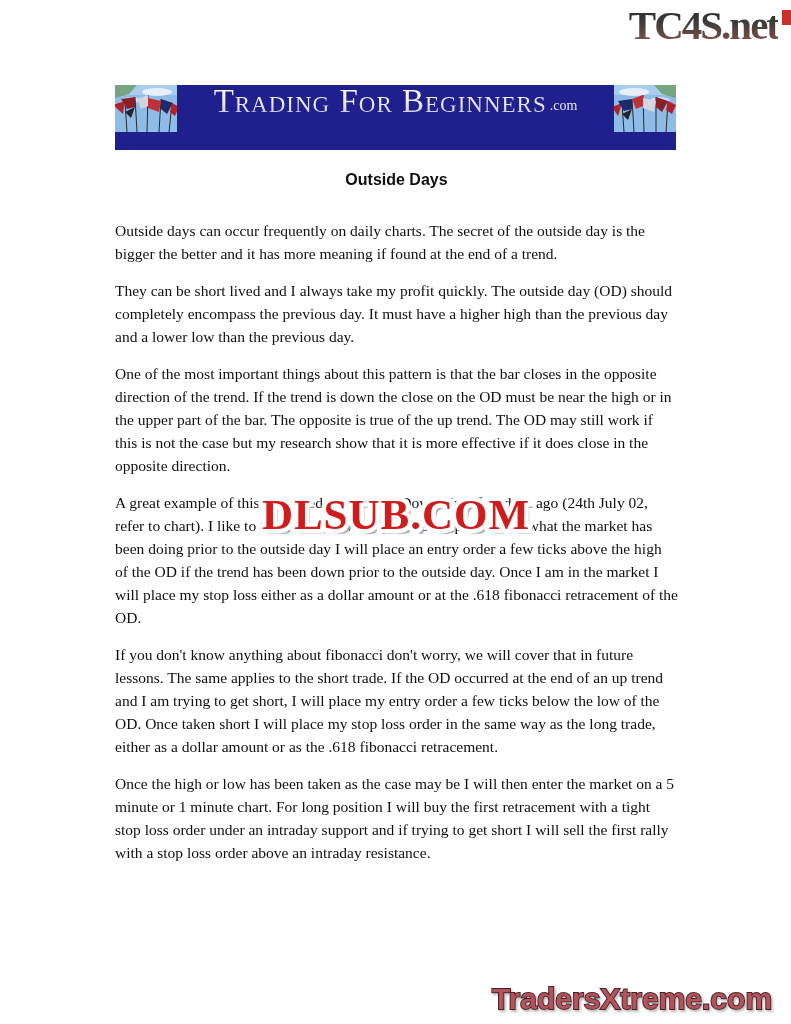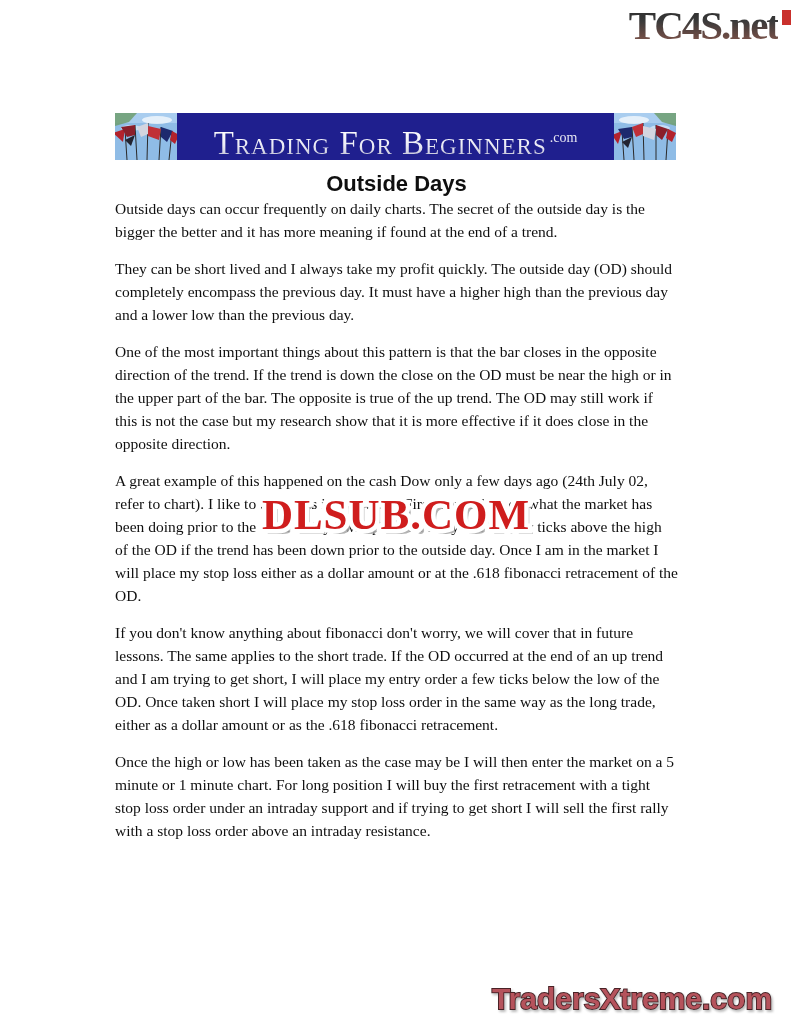--- a/index.html
+++ b/index.html
@@ -13,41 +13,41 @@
     position:absolute; top:1px; right:13px;
     font-family:Liberation Serif, serif;
     font-weight:900; font-size:41px; letter-spacing:-2px;
     background:linear-gradient(180deg,#262626 0%,#3a3a3a 42%,#6d4c45 75%,#9b6a5e 100%);
     -webkit-background-clip:text; background-clip:text; color:transparent;
   }
   .red-chip { position:absolute; top:10px; right:0; width:9px; height:15px; background:#c9302c; }
 
   
   .banner {
-    position:absolute; left:115px; top:113px; width:561px; height:47px;
-    background:#1f1f8e; display:flex; align-items:flex-end; overflow:hidden;
+    position:absolute; left:115px; top:85px; width:561px; height:65px;
+    background:#1f1f8e; display:flex; align-items:flex-start; overflow:hidden;
   }
   .banner svg { display:block; flex:0 0 auto; }
   .banner-center { flex:1; display:flex; justify-content:center; align-items:center; gap:3px; }
   .banner-title {
     font-family:"Liberation Serif", serif; font-variant:small-caps;
     font-size:33px; line-height:1; letter-spacing:1px; white-space:nowrap;
     background:linear-gradient(180deg,#ffffff 0%,#ececf6 55%,#b6b6ce 100%);
     -webkit-background-clip:text; background-clip:text; color:transparent;
   }
   .banner-com {
     font-family:"Liberation Serif", serif; font-size:14px; color:#e6e6f2;
-    align-self:flex-end; margin-bottom:14px;
+    align-self:flex-end; margin-bottom:4px;
   }
 
   
   .content { position:absolute; left:115px; top:171px; width:563px; color:#0f0f0f; }
   .content h1 {
-    font-family:"Liberation Sans", sans-serif; font-size:22px; font-weight:bold;
-    text-align:center; 
+    font-family:"Liberation Sans", sans-serif; font-size:16px; font-weight:bold;
+    text-align:center; margin-bottom:30px;
   }
   .content p { font-size:15.5px; line-height:23px; margin-bottom:14px; }
 
   
   .watermark { position:absolute; left:240px; top:484px; }
   .footer-logo { position:absolute; right:2px; bottom:4px; }
 </style>
 </head>
 <body>
 

